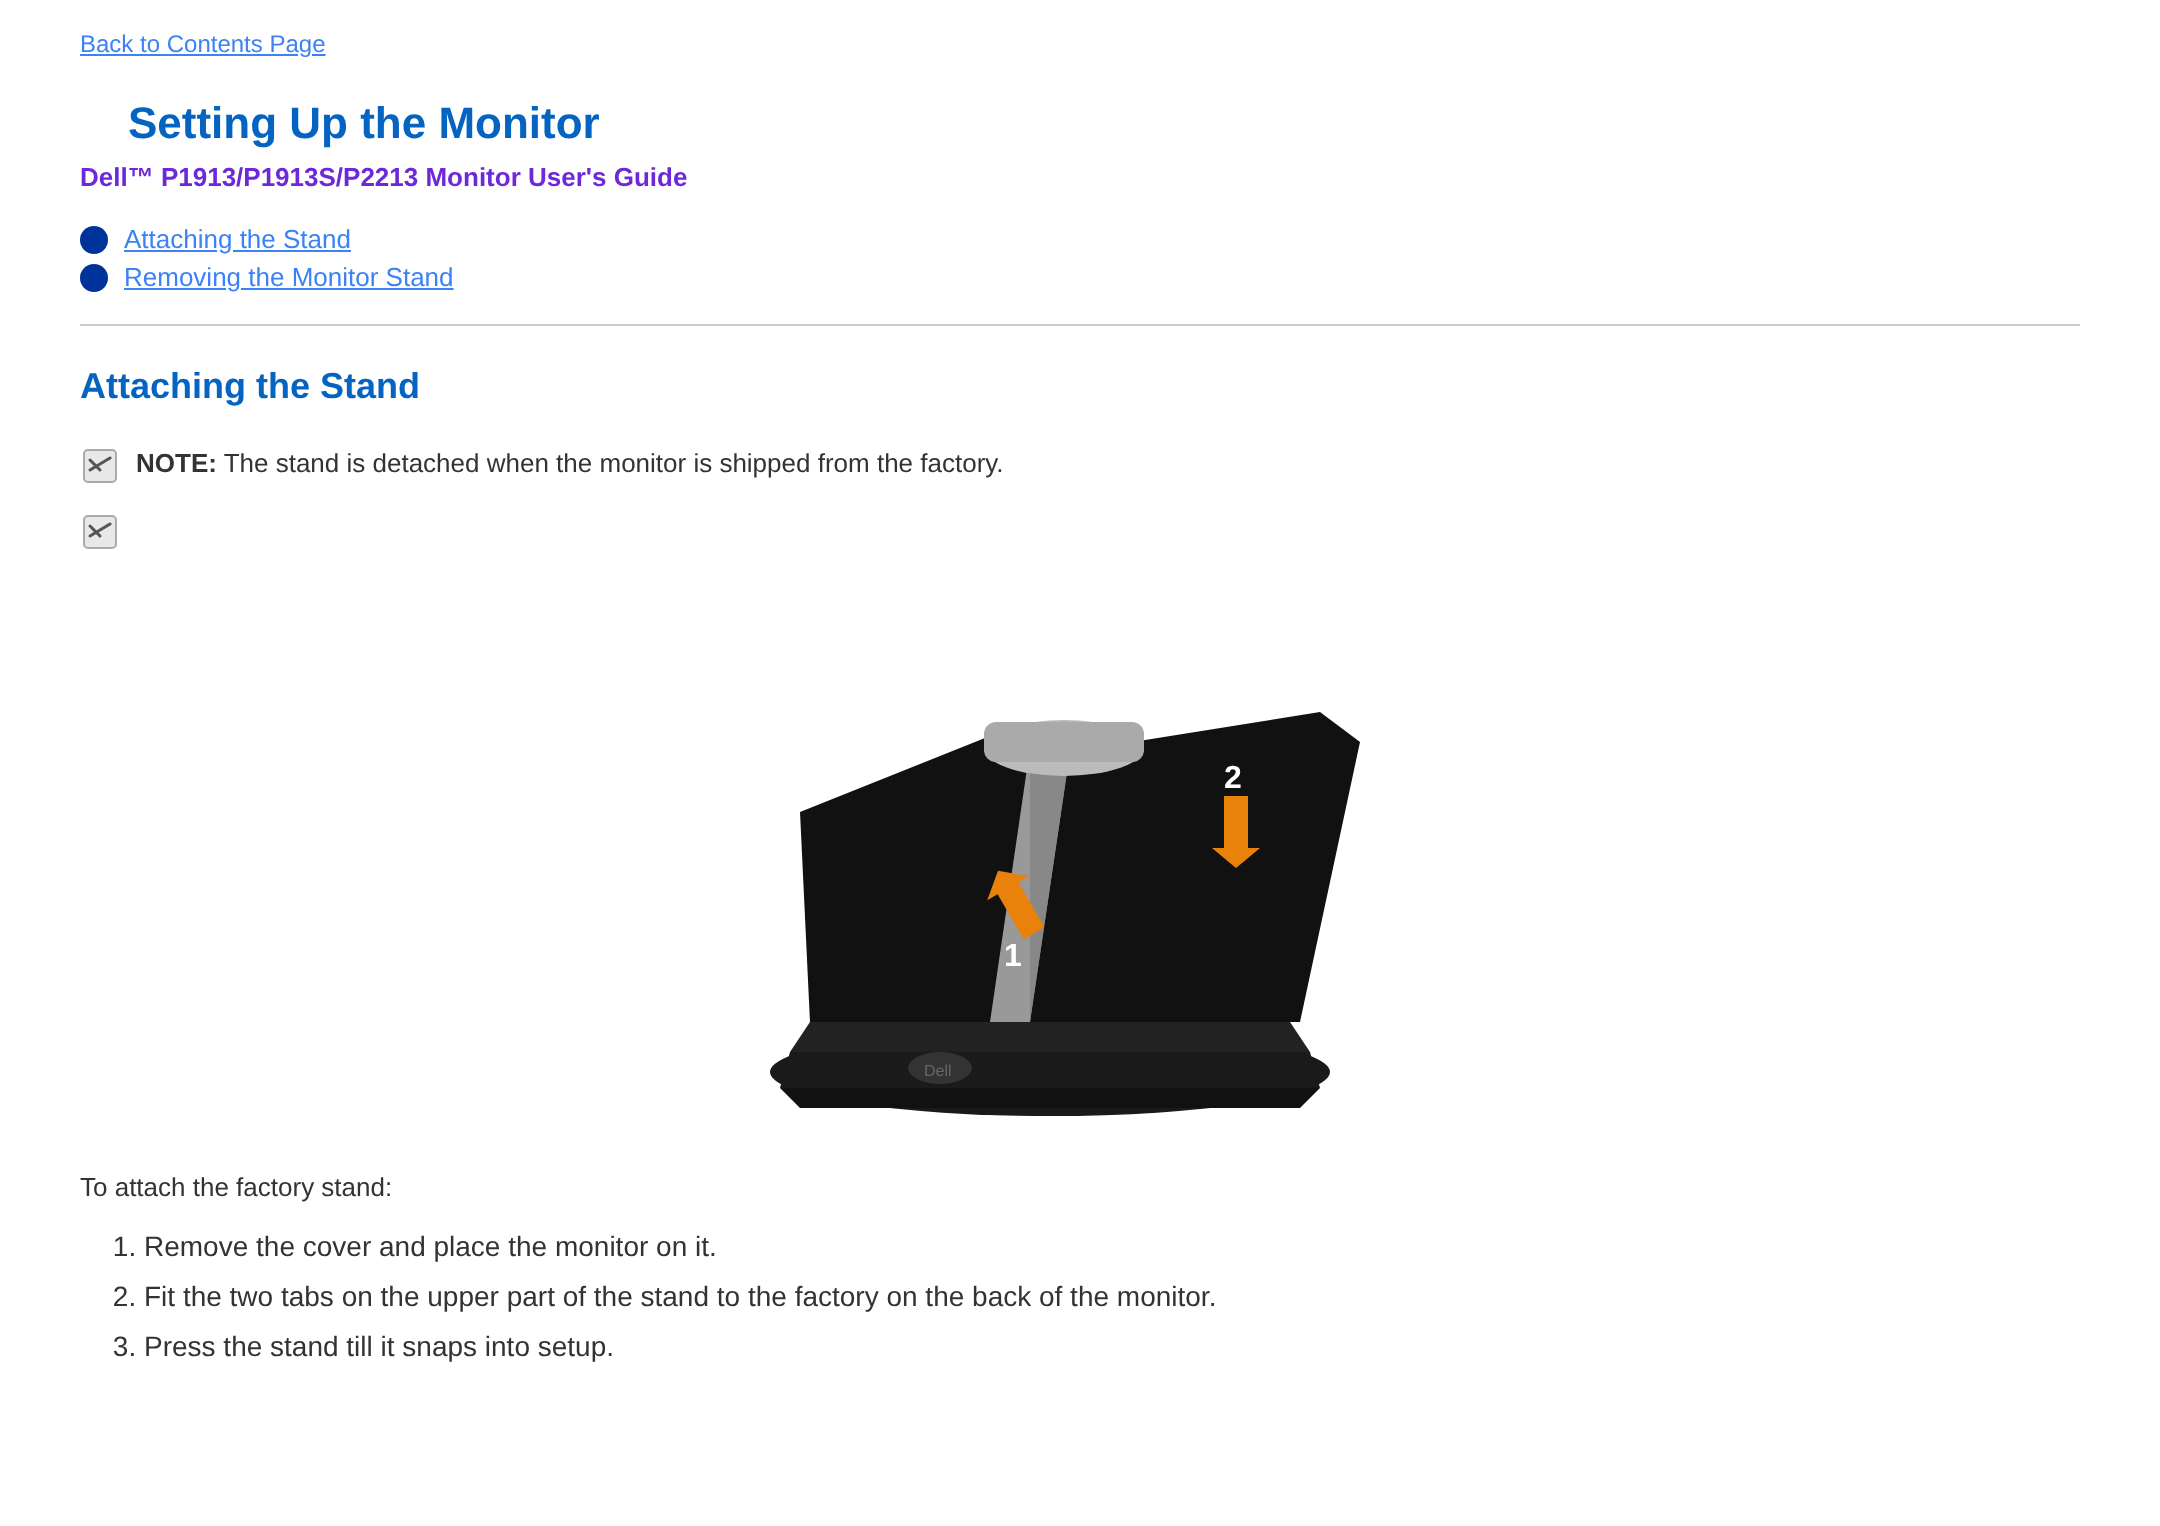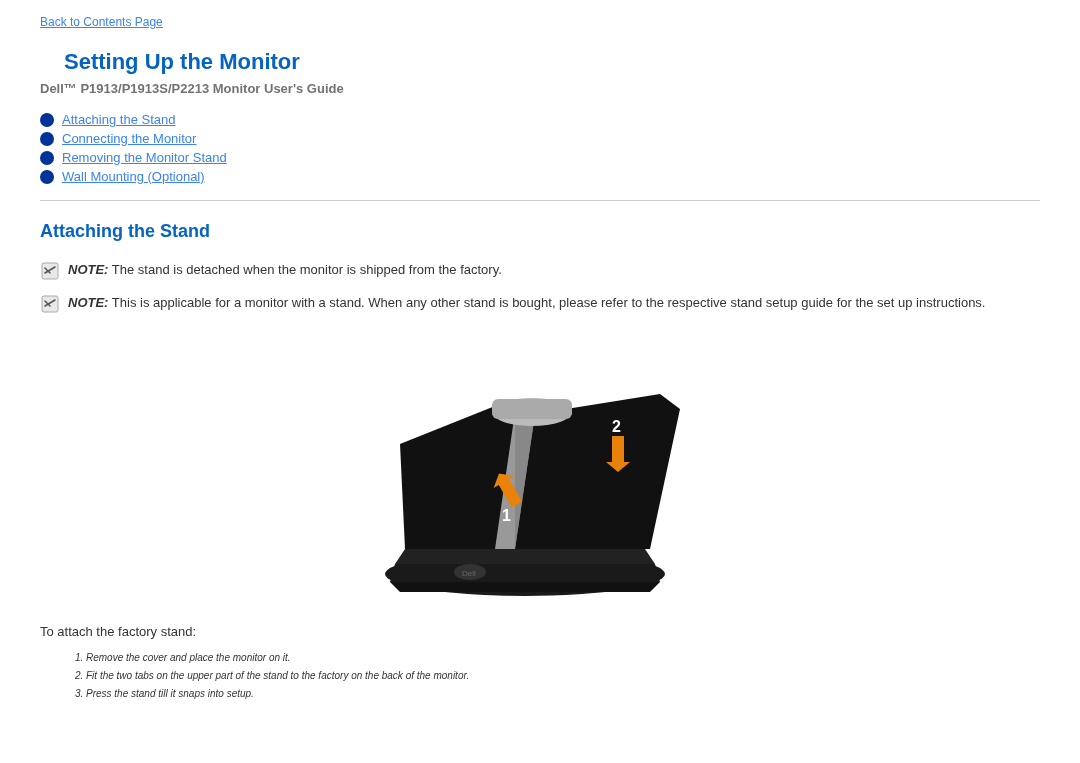--- a/index.html
+++ b/index.html
@@ -32,21 +32,21 @@
       font-size: 22px;
       font-weight: bold;
       color: #0563C1;
       margin-bottom: 6px;
       margin-left: 24px;
     }
 
     .subtitle {
       font-size: 13px;
       font-weight: bold;
-      color: #737373;
+      color: #6d28d9;
       margin-bottom: 16px;
     }
 
     .nav-list {
       list-style: none;
       margin-bottom: 16px;
     }
 
     .nav-list li {
       display: flex;
@@ -97,67 +97,57 @@
       height: 20px;
     }
 
     .note-text {
       font-size: 13px;
       line-height: 1.5;
     }
 
     .note-text strong {
       font-weight: bold;
-      font-style: italic;
     }
 
     .monitor-image-container {
       display: flex;
       justify-content: center;
       margin: 20px 0 20px 0;
     }
 
     .attach-instructions {
       font-size: 13px;
       margin-bottom: 10px;
       margin-top: 4px;
     }
 
     .ordered-list {
-      margin-left: 46px;
-      font-size: 10px;
+      margin-left: 32px;
+      font-size: 14px;
       line-height: 1.8;
-      font-style: italic;
     }
   </style>
 </head>
 <body>
 
 <a class="back-link" href="#">Back to Contents Page</a>
 
 <div class="page-title">Setting Up the Monitor</div>
 
 <div class="subtitle">Dell™ P1913/P1913S/P2213 Monitor User's Guide</div>
 
 <ul class="nav-list">
   <li>
     <span class="bullet-icon"></span>
     <a href="#">Attaching the Stand</a>
   </li>
   <li>
     <span class="bullet-icon"></span>
-    <a href="#">Connecting the Monitor</a>
-  </li>
-  <li>
-    <span class="bullet-icon"></span>
     <a href="#">Removing the Monitor Stand</a>
-  </li>
-  <li>
-    <span class="bullet-icon"></span>
-    <a href="#">Wall Mounting (Optional)</a>
   </li>
 </ul>
 
 <hr class="section-divider">
 
 <div class="section-heading">Attaching the Stand</div>
 
 <div class="note-row">
   <div class="note-icon">
     <svg viewBox="0 0 20 20" xmlns="http://www.w3.org/2000/svg">
@@ -172,23 +162,20 @@
 </div>
 
 <div class="note-row">
   <div class="note-icon">
     <svg viewBox="0 0 20 20" xmlns="http://www.w3.org/2000/svg">
       <rect x="2" y="2" width="16" height="16" rx="2" fill="#e8e8e8" stroke="#aaa" stroke-width="1"></rect>
       <line x1="5" y1="7" x2="10" y2="12" stroke="#555" stroke-width="1.5" stroke-linecap="round"></line>
       <line x1="5" y1="12" x2="15" y2="6" stroke="#555" stroke-width="1.5" stroke-linecap="round"></line>
     </svg>
   </div>
-  <div class="note-text">
-    <strong>NOTE:</strong><span> This is applicable for a monitor with a stand. When any other stand is bought, please refer to the respective stand setup guide for the set up instructions.</span>
-  </div>
 </div>
 
 <div class="monitor-image-container">
   <svg width="400" height="270" viewBox="0 0 400 270" xmlns="http://www.w3.org/2000/svg">
 
     <ellipse cx="185" cy="240" rx="140" ry="22" fill="#1a1a1a"></ellipse>
     <polygon points="55,230 315,230 320,248 50,248" fill="#1a1a1a"></polygon>
     <polygon points="50,248 320,248 310,258 60,258" fill="#111"></polygon>
 
     <polygon points="55,230 315,230 305,215 65,215" fill="#222"></polygon>

